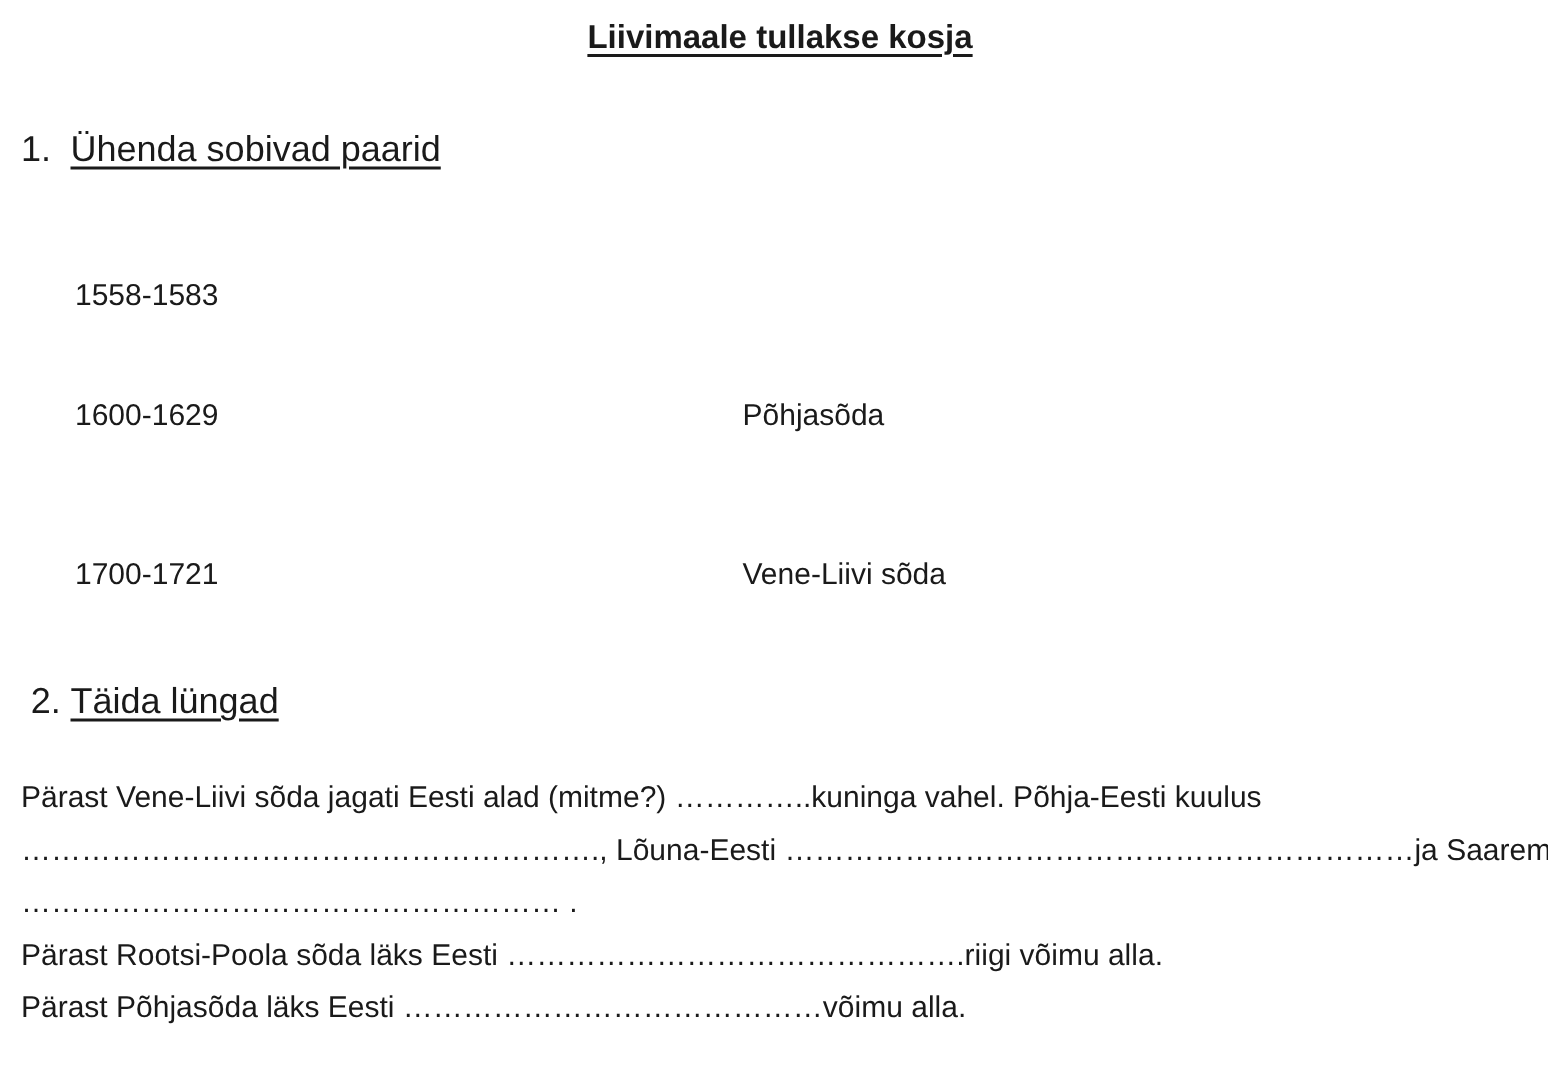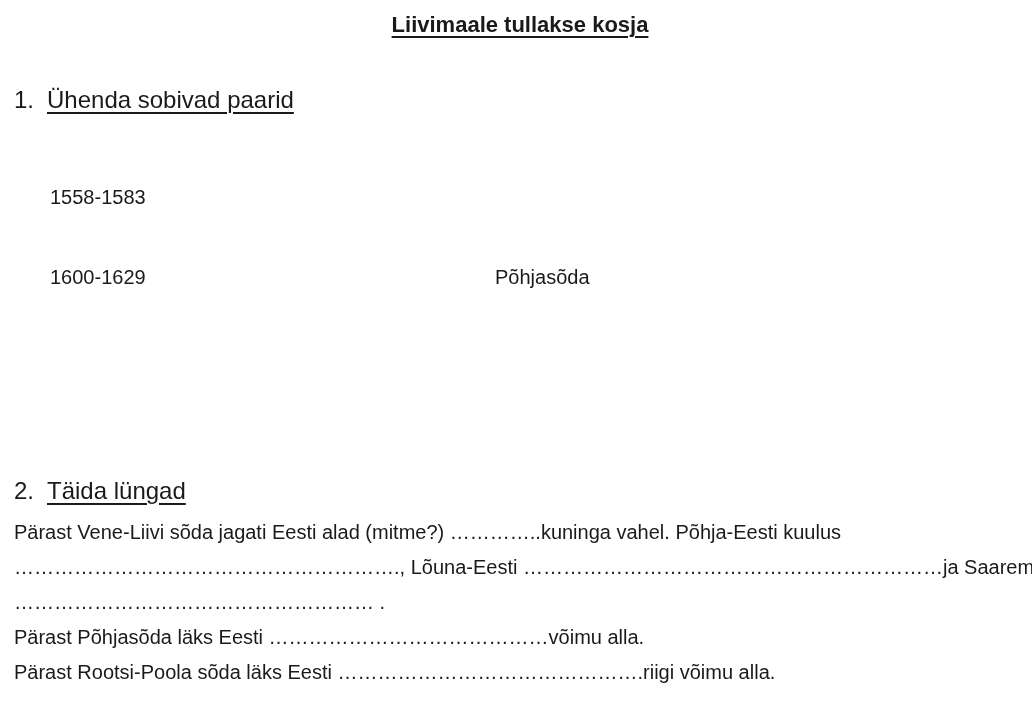--- a/index.html
+++ b/index.html
@@ -30,21 +30,21 @@
     font-size: 24px;
     white-space: nowrap;
   }
   .sec-heading .num { display: inline-block; min-width: 33px; }
   .sec-heading .underlined {
     text-decoration: underline;
     text-underline-offset: 4px;
     text-decoration-thickness: 1.5px;
   }
   .sec1 { top: 86px; }
-  .sec2 { top: 477px; }
+  .sec2 { top: 454px; text-align: center; }
   .pair-row {
     position: absolute;
     left: 0;
     width: 100%;
     height: 26px;
     font-size: 20px;
   }
   .pair-row .date { position: absolute; left: 50px; white-space: nowrap; }
   .pair-row .war  { position: absolute; left: 495px; white-space: nowrap; }
   .row1 { top: 158px; margin-top: 28px; }
@@ -87,27 +87,31 @@
 
   <div class="pair-row row1">
     <span class="date">1558-1583</span>
   </div>
 
   <div class="pair-row row2">
     <span class="date">1600-1629</span>
     <span class="war">Põhjasõda</span>
   </div>
 
+  <div class="pair-row row3">
+    <span class="date">1700-1721</span>
+    <span class="war">Vene-Liivi sõda</span>
+  </div>
 
   <div class="sec-heading sec2">
     <span class="num">2.</span><span class="underlined">Täida lüngad</span>
   </div>
 
   <div class="paragraph">
     <div class="pline">Pärast Vene-Liivi sõda jagati Eesti alad (mitme?) …………..kuninga vahel. Põhja-Eesti kuulus</div>
     <div class="pline">…………………………………………………., Lõuna-Eesti ………………………………………………………ja Saaremaa</div>
     <div class="pline">……………………………………………… .</div>
+    <div class="pline">Pärast Rootsi-Poola sõda läks Eesti ……………………………………….riigi võimu alla.</div>
     <div class="pline">Pärast Põhjasõda läks Eesti ……………………………………võimu alla.</div>
-    <div class="pline">Pärast Rootsi-Poola sõda läks Eesti ……………………………………….riigi võimu alla.</div>
   </div>
 
 
 </div>
 
 </body></html>

